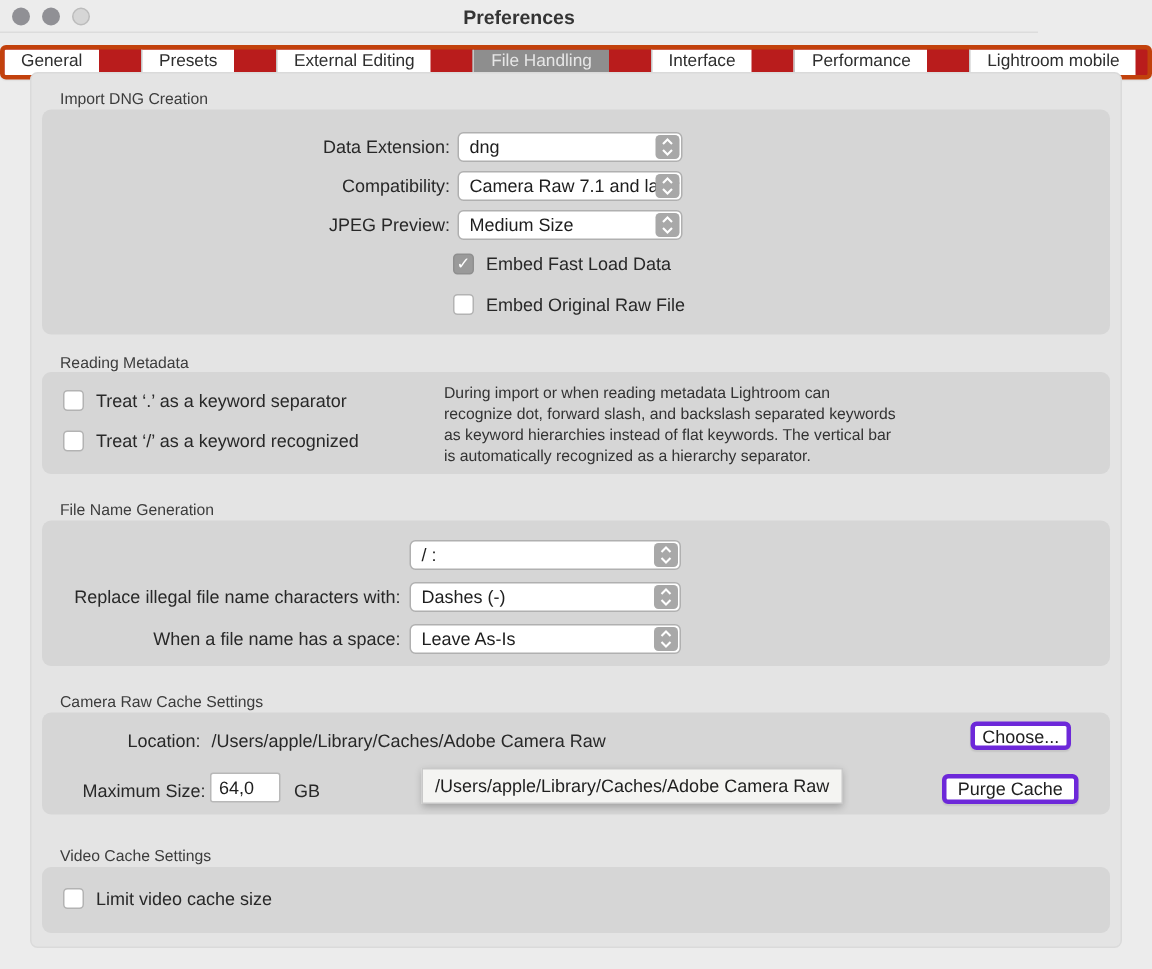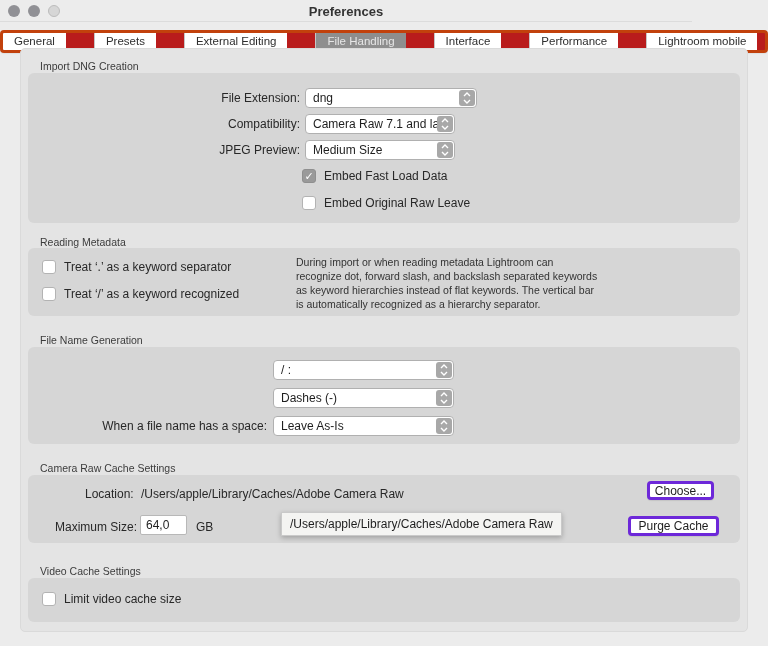--- a/index.html
+++ b/index.html
@@ -68,22 +68,22 @@
     <span class="tab">Lightroom mobile</span>
     <span class="tab">Network</span>
   </div>
 </div>
 
 <div class="panel"></div>
 
 <div class="section-title" style="top:60px;">Import DNG Creation</div>
 <div class="section" style="top:73px;height:150px;">
 
-  <div class="row-label" style="left:72px;top:15px;width:200px;">File Extension:</div>
-  <div class="dropdown" style="left:277px;top:15px;width:172px;">
+  <div class="row-label" style="left:72px;top:15px;width:200px;">Data Extension:</div>
+  <div class="dropdown" style="left:277px;top:15px;width:150px;">
     <span>dng</span>
     <span class="stepper">
         <svg width="8" height="12" viewBox="0 0 8 12">
           <path d="M1 4 L4 1 L7 4" stroke="#fff" stroke-width="1.4" fill="none"></path>
           <path d="M1 8 L4 11 L7 8" stroke="#fff" stroke-width="1.4" fill="none"></path>
         </svg>
       </span>
   </div>
 
   <div class="row-label" style="left:72px;top:41px;width:200px;">Compatibility:</div>
@@ -105,21 +105,21 @@
           <path d="M1 4 L4 1 L7 4" stroke="#fff" stroke-width="1.4" fill="none"></path>
           <path d="M1 8 L4 11 L7 8" stroke="#fff" stroke-width="1.4" fill="none"></path>
         </svg>
       </span>
   </div>
 
   <div class="checkbox checked" style="left:274px;top:96px;">✓</div>
   <div class="cb-label" style="left:296px;top:95px;">Embed Fast Load Data</div>
 
   <div class="checkbox" style="left:274px;top:123px;"></div>
-  <div class="cb-label" style="left:296px;top:122px;">Embed Original Raw Leave</div>
+  <div class="cb-label" style="left:296px;top:122px;">Embed Original Raw File</div>
 </div>
 
 <div class="section-title" style="top:236px;">Reading Metadata</div>
 <div class="section" style="top:248px;height:68px;">
   <div class="checkbox" style="left:14px;top:12px;"></div>
   <div class="cb-label" style="left:36px;top:11px;">Treat ‘.’ as a keyword separator</div>
   <div class="checkbox" style="left:14px;top:39px;"></div>
   <div class="cb-label" style="left:36px;top:38px;">Treat ‘/’ as a keyword recognized</div>
   <div class="help">During import or when reading metadata Lightroom can recognize dot, forward slash, and backslash separated keywords as keyword hierarchies instead of flat keywords. The vertical bar is automatically recognized as a hierarchy separator.</div>
 </div>
@@ -130,20 +130,21 @@
   <div class="dropdown" style="left:245px;top:13px;width:181px;">
     <span>/ :</span>
     <span class="stepper">
         <svg width="8" height="12" viewBox="0 0 8 12">
           <path d="M1 4 L4 1 L7 4" stroke="#fff" stroke-width="1.4" fill="none"></path>
           <path d="M1 8 L4 11 L7 8" stroke="#fff" stroke-width="1.4" fill="none"></path>
         </svg>
       </span>
   </div>
 
+  <div class="row-label" style="left:2px;top:41px;width:237px;">Replace illegal file name characters with:</div>
   <div class="dropdown" style="left:245px;top:41px;width:181px;">
     <span>Dashes (-)</span>
     <span class="stepper">
         <svg width="8" height="12" viewBox="0 0 8 12">
           <path d="M1 4 L4 1 L7 4" stroke="#fff" stroke-width="1.4" fill="none"></path>
           <path d="M1 8 L4 11 L7 8" stroke="#fff" stroke-width="1.4" fill="none"></path>
         </svg>
       </span>
   </div>
 

